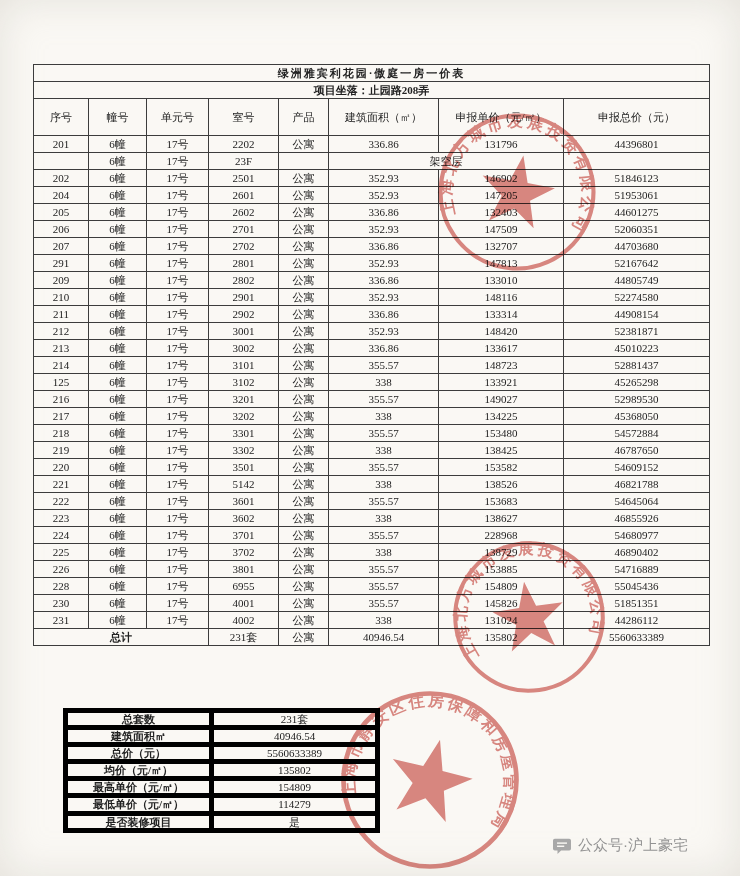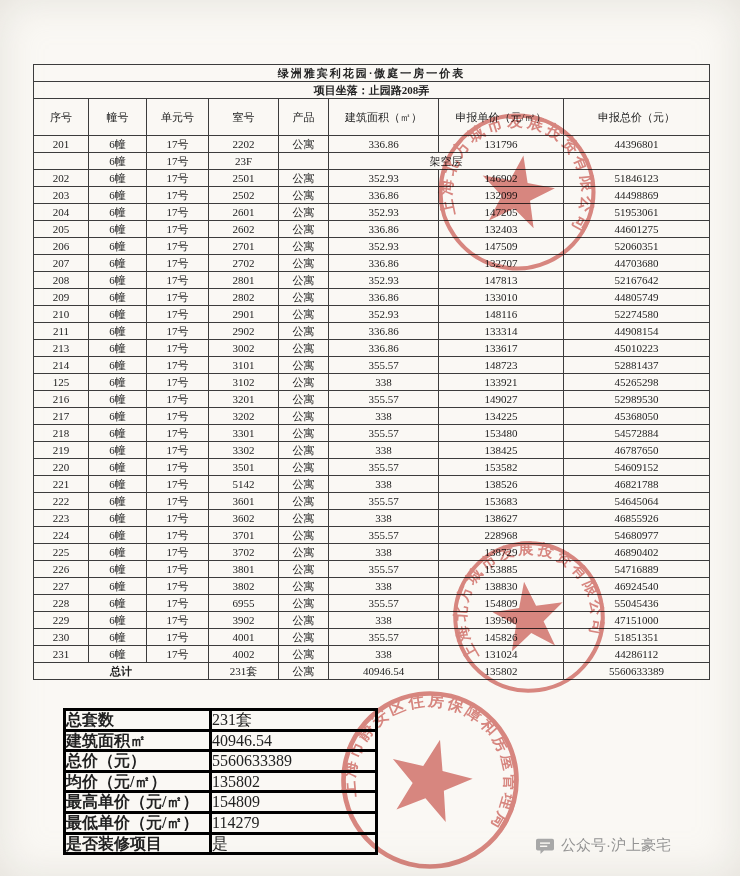--- a/index.html
+++ b/index.html
@@ -11,32 +11,32 @@
   table { border-collapse:collapse; table-layout:fixed; }
   .main-table { position:absolute; left:33px; top:64px; width:676px; }
   .main-table td { border:1px solid #3c3c3c; text-align:center; font-size:11px; height:17px; line-height:1.1;
                    padding:0 2px; overflow:hidden; white-space:nowrap; }
   .title-cell   { font-size:17px; font-weight:bold; height:31px; letter-spacing:2px; }
   .subtitle-cell{ font-size:12px; font-weight:bold; height:18px; }
   .header-row td{ height:37px; font-size:11px; }
   .bold { font-weight:bold; }
 
   .summary-table { position:absolute; left:63px; top:708px; width:312px; }
-  .summary-table td { border:3px solid #000000; text-align:left; font-size:16px; height:16px; line-height:1.1; }
+  .summary-table td { border:5px solid #000000; text-align:center; font-size:11px; height:16px; line-height:1.1; }
   .summary-table td.summary-label { font-weight:bold; }
 
   .stamp { position:absolute; pointer-events:none; opacity:.58; mix-blend-mode:multiply; }
   .stamp svg { display:block; }
   .stamp-1 { left:433px; top:108px;  width:168px; height:168px; transform:rotate(10deg); }
   .stamp-2 { left:448px; top:536px;  width:162px; height:162px; transform:rotate(-8deg); }
   .stamp-3 { left:336px; top:686px;  width:188px; height:188px; transform:rotate(14deg); }
   .seal-text { font-family:"Liberation Serif","DejaVu Serif",serif; font-weight:bold; fill:#c2342c; }
 
   .footer { position:absolute; left:0; top:836px; width:740px; display:flex; justify-content:flex-end;
-            padding-right:69px; align-items:center; gap:7px; color:#939393; font-size:15px;
+            padding-right:52px; align-items:center; gap:7px; color:#939393; font-size:15px;
             font-family:"Liberation Sans","DejaVu Sans",sans-serif; }
 </style>
 </head>
 <body>
 
 <div class="page">
 
   <table class="main-table">
     <colgroup>
       <col style="width:55px">
@@ -89,30 +89,20 @@
           <td>202</td>
           <td>6幢</td>
           <td>17号</td>
           <td>2501</td>
           <td>公寓</td>
           <td>352.93</td>
           <td>146902</td>
           <td>51846123</td>
         </tr>
         <tr>
-          <td>203</td>
-          <td>6幢</td>
-          <td>17号</td>
-          <td>2502</td>
-          <td>公寓</td>
-          <td>336.86</td>
-          <td>132099</td>
-          <td>44498869</td>
-        </tr>
-        <tr>
           <td>204</td>
           <td>6幢</td>
           <td>17号</td>
           <td>2601</td>
           <td>公寓</td>
           <td>352.93</td>
           <td>147205</td>
           <td>51953061</td>
         </tr>
         <tr>
@@ -139,21 +129,21 @@
           <td>207</td>
           <td>6幢</td>
           <td>17号</td>
           <td>2702</td>
           <td>公寓</td>
           <td>336.86</td>
           <td>132707</td>
           <td>44703680</td>
         </tr>
         <tr>
-          <td>208</td>
+          <td>291</td>
           <td>6幢</td>
           <td>17号</td>
           <td>2801</td>
           <td>公寓</td>
           <td>352.93</td>
           <td>147813</td>
           <td>52167642</td>
         </tr>
         <tr>
           <td>209</td>
@@ -179,20 +169,30 @@
           <td>211</td>
           <td>6幢</td>
           <td>17号</td>
           <td>2902</td>
           <td>公寓</td>
           <td>336.86</td>
           <td>133314</td>
           <td>44908154</td>
         </tr>
         <tr>
+          <td>212</td>
+          <td>6幢</td>
+          <td>17号</td>
+          <td>3001</td>
+          <td>公寓</td>
+          <td>352.93</td>
+          <td>148420</td>
+          <td>52381871</td>
+        </tr>
+        <tr>
           <td>213</td>
           <td>6幢</td>
           <td>17号</td>
           <td>3002</td>
           <td>公寓</td>
           <td>336.86</td>
           <td>133617</td>
           <td>45010223</td>
         </tr>
         <tr>
@@ -319,48 +319,28 @@
           <td>226</td>
           <td>6幢</td>
           <td>17号</td>
           <td>3801</td>
           <td>公寓</td>
           <td>355.57</td>
           <td>153885</td>
           <td>54716889</td>
         </tr>
         <tr>
-          <td>227</td>
-          <td>6幢</td>
-          <td>17号</td>
-          <td>3802</td>
-          <td>公寓</td>
-          <td>338</td>
-          <td>138830</td>
-          <td>46924540</td>
-        </tr>
-        <tr>
           <td>228</td>
           <td>6幢</td>
           <td>17号</td>
           <td>6955</td>
           <td>公寓</td>
           <td>355.57</td>
           <td>154809</td>
           <td>55045436</td>
-        </tr>
-        <tr>
-          <td>229</td>
-          <td>6幢</td>
-          <td>17号</td>
-          <td>3902</td>
-          <td>公寓</td>
-          <td>338</td>
-          <td>139500</td>
-          <td>47151000</td>
         </tr>
         <tr>
           <td>230</td>
           <td>6幢</td>
           <td>17号</td>
           <td>4001</td>
           <td>公寓</td>
           <td>355.57</td>
           <td>145826</td>
           <td>51851351</td>

